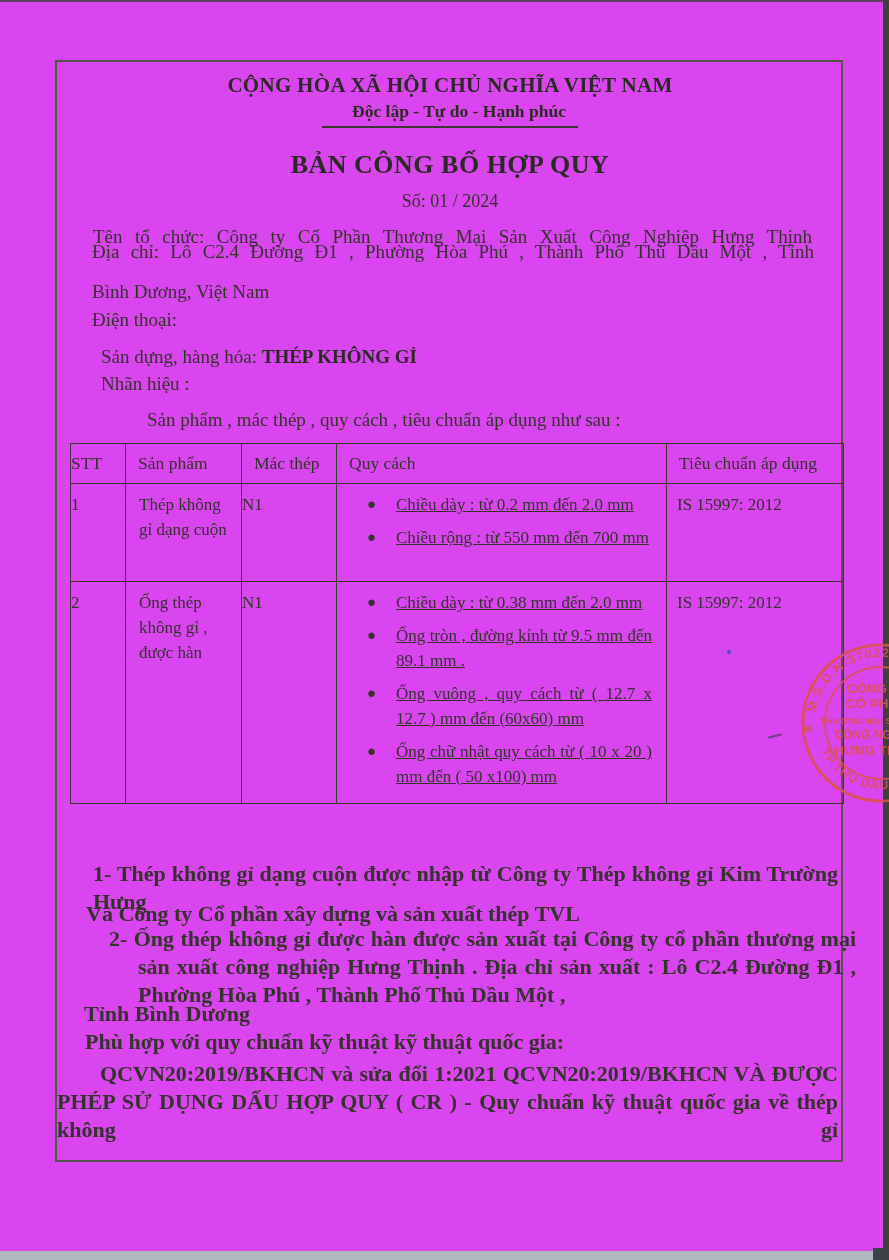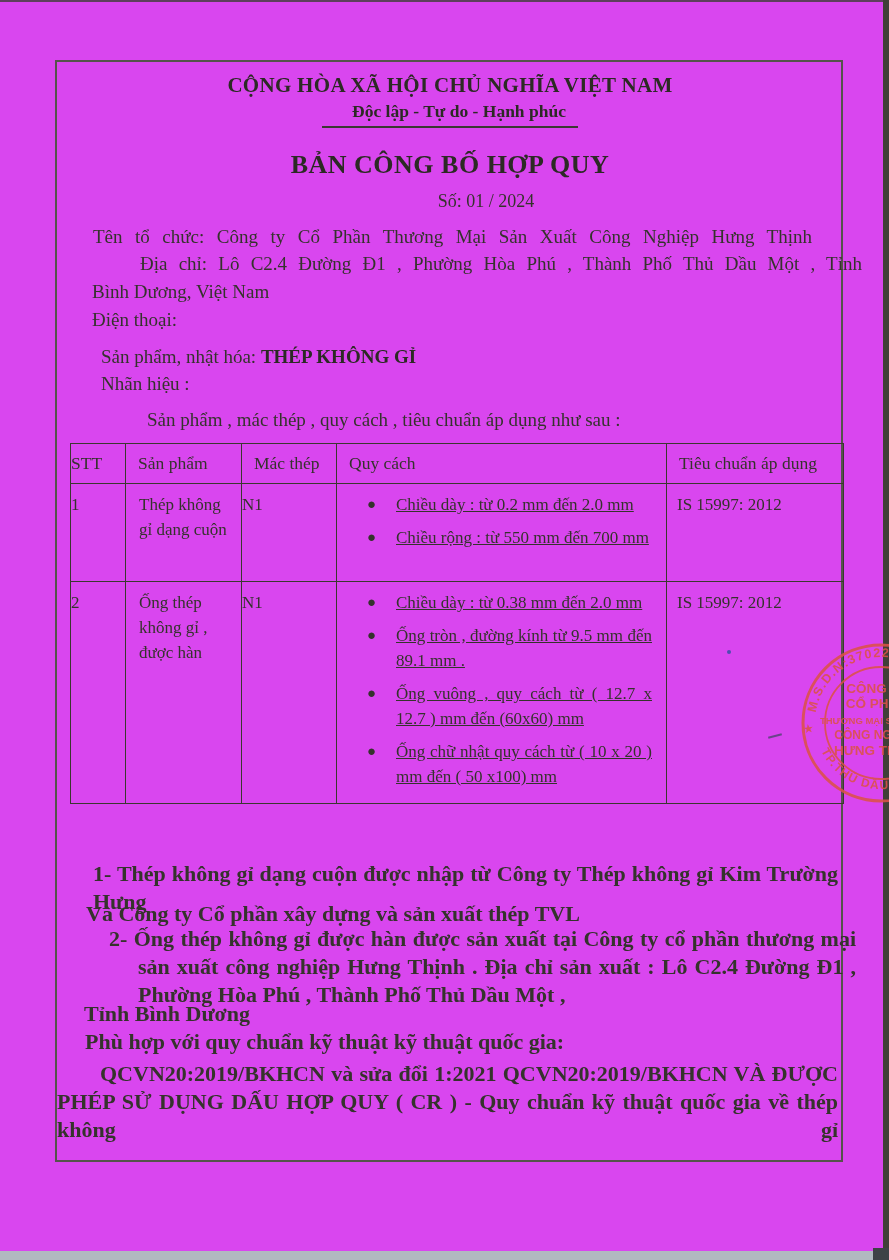--- a/index.html
+++ b/index.html
@@ -17,21 +17,21 @@
   .scan-corner { position:absolute; right:0; bottom:0; width:16px; height:12px; background:#3d4246; }
 
   .frame { position:absolute; left:55px; top:60px; width:788px; height:1102px; border:2px solid #55534b; }
 
   .center-block { position:absolute; left:55px; width:790px; text-align:center; }
   .nat-title { top:73px;  font-size:21px; font-weight:bold; letter-spacing:.3px; color:#2c2a24; }
   .motto-wrap{ top:101px; }
   .motto { display:inline-block; font-size:17.5px; font-weight:bold; color:#2c2a24;
            border-bottom:2px solid #3a3831; padding:0 12px 4px 30px; }
   .doc-title { top:150px; font-size:26px; font-weight:bold; letter-spacing:.5px; color:#2c2a24; }
-  .doc-no    { top:191px; font-size:18px;margin-left:36px; }
+  .doc-no    { top:191px; font-size:18px; }
 
   .line { position:absolute; font-size:19px; white-space:nowrap; }
   .just { white-space:normal; text-align:justify; text-align-last:justify; }
   .b { font-weight:bold; color:#2c2a24; }
 
   
   table.spec { position:absolute; left:62px; top:443px; width:773px;
                border-collapse:collapse; table-layout:fixed;
                font-size:17px; line-height:25px;margin-left:8px; }
   table.spec td, table.spec th { border:1.7px solid #3a382f; vertical-align:top; font-weight:normal; text-align:left; }
@@ -70,25 +70,25 @@
   <div class="frame"></div>
 
   <div class="center-block nat-title">CỘNG HÒA XÃ HỘI CHỦ NGHĨA VIỆT NAM</div>
   <div class="center-block doc-title">BẢN CÔNG BỐ HỢP QUY</div>
   <div class="center-block motto-wrap">
     <span class="motto">Độc lập - Tự do - Hạnh phúc</span>
   </div>
   <div class="center-block doc-no">Số: 01 / 2024</div>
 
   <div class="line just" style="left:93px; top:226px; width:719px;">Tên tổ chức: Công ty Cổ Phần Thương Mại Sản Xuất Công Nghiệp Hưng Thịnh</div>
-  <div class="line just" style="left:92px; top:253px; width:722px;margin-left:48px;">Địa chỉ: Lô C2.4 Đường Đ1 , Phường Hòa Phú , Thành Phố Thủ Dầu Một , Tỉnh</div>
+  <div class="line just" style="left:92px; top:241px; width:722px;">Địa chỉ: Lô C2.4 Đường Đ1 , Phường Hòa Phú , Thành Phố Thủ Dầu Một , Tỉnh</div>
   <div class="line" style="left:92px; top:281px;">Bình Dương, Việt Nam</div>
   <div class="line" style="left:92px; top:309px;">Điện thoại:</div>
   <div class="line" style="left:101px; top:346px;">
-    <span>Sản phẩm, nhật hóa:</span>
+    <span>Sản dựng, hàng hóa:</span>
     <span class="b">THÉP KHÔNG GỈ</span>
   </div>
   <div class="line" style="left:101px; top:373px;">Nhãn hiệu :</div>
   <div class="line" style="left:101px; top:409px;margin-left:46px;">Sản phẩm , mác thép , quy cách , tiêu chuẩn áp dụng như sau :</div>
 
   <table class="spec">
     <colgroup>
         <col style="width:55px">
         <col style="width:116px">
         <col style="width:95px">

